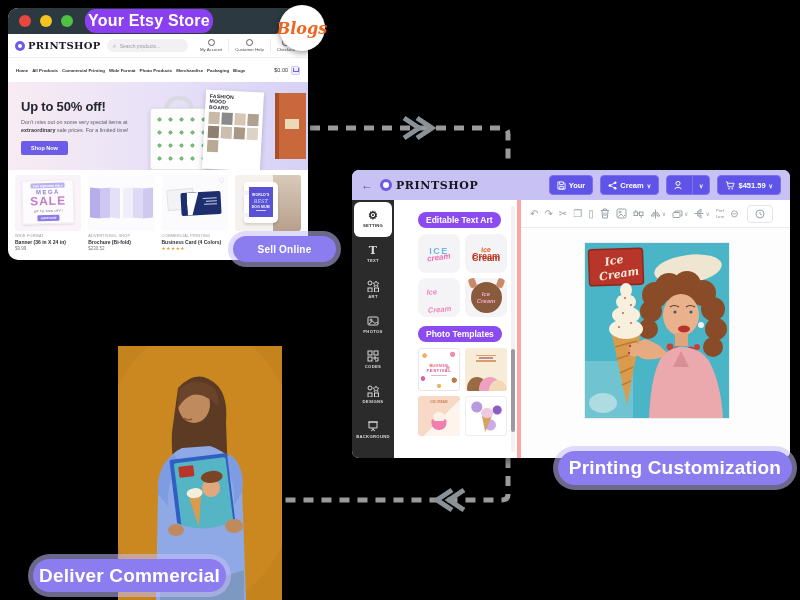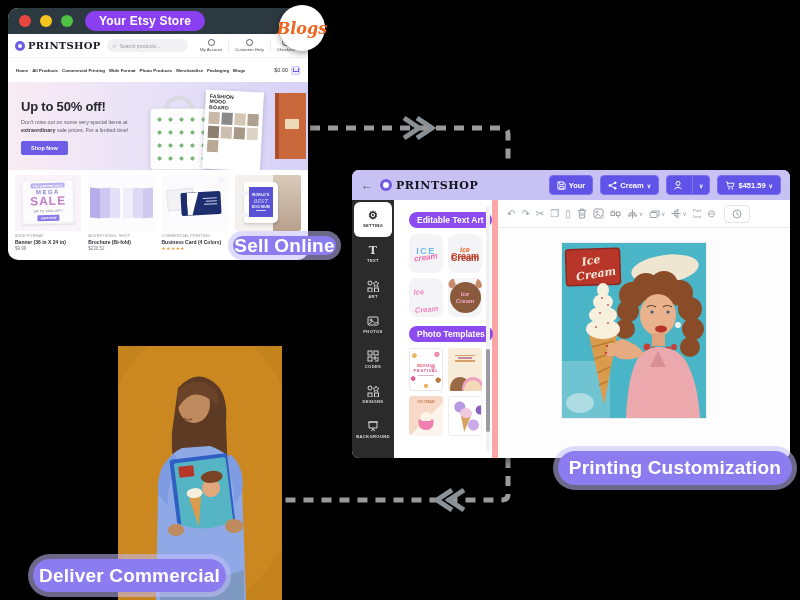--- a/index.html
+++ b/index.html
@@ -7,21 +7,21 @@
   body{background:#000;font-family:"Liberation Sans",sans-serif;position:relative;overflow:hidden}
 
   
   .arrows{position:absolute;inset:0;z-index:5;pointer-events:none}
 
   
   .browser{position:absolute;left:8px;top:8px;width:300px;height:252px;background:#fff;border-radius:10px;z-index:10;box-shadow:0 3px 10px rgba(0,0,0,.5)}
   .titlebar{height:26px;background:#2c3940;border-radius:10px 10px 0 0;display:flex;align-items:center;padding-left:11px;gap:9px}
   .dot{width:12px;height:12px;border-radius:50%}
   .dot.red{background:#e8473f}.dot.yellow{background:#f5c51f}.dot.green{background:#4fc143}
-  .title-pill{margin-left:3px;background:#8a3ff0;color:#fff;font-size:12px;font-weight:700;padding:3px 14px;border-radius:11px;letter-spacing:.2px}
+  .title-pill{margin-left:3px;background:#8a3ff0;color:#fff;font-size:16px;font-weight:700;padding:3px 3px;border-radius:11px;letter-spacing:.2px}
   .etsy-circle{position:absolute;left:271px;top:-3px;width:46px;height:46px;background:#fff;border-radius:50%;display:flex;align-items:center;justify-content:center;box-shadow:0 2px 6px rgba(0,0,0,.4);z-index:12}
   .etsy-circle span{font-family:"DejaVu Serif",serif;font-weight:700;font-style:italic;color:#f1641e;font-size:16px}
 
   .store-header{height:24px;display:flex;align-items:center;padding:0 7px;gap:6px;border-bottom:1px solid #f2f2f4}
   .slogo{display:flex;align-items:center;gap:3px;font-family:"DejaVu Serif",serif;font-weight:700;font-size:10px;letter-spacing:.3px;color:#1c1c28;white-space:nowrap}
   .ring{width:10px;height:10px;border-radius:50%;background:#6c5ce7;position:relative;flex:none}
   .ring::after{content:"";position:absolute;inset:3px;background:#fff;border-radius:50%}
   .search{width:118px;height:13px;background:#f1f1f4;border-radius:7px;display:flex;align-items:center;gap:3px;padding:0 6px;color:#9a9aa5;font-size:5px}
   .search .mag{font-size:7px;line-height:1}
   .acct{margin-left:auto;display:flex;align-items:stretch}
@@ -89,21 +89,21 @@
   .mugphoto{position:absolute;right:0;top:0;width:42%;height:100%;background:linear-gradient(180deg,#d9cabb,#b7a08c)}
   .mug{position:absolute;left:9px;top:7px;width:34px;height:41px;background:#fff;border-radius:3px 5px 5px 3px;box-shadow:0 2px 3px rgba(0,0,0,.15)}
   .mug::before{content:"";position:absolute;left:-9px;top:9px;width:12px;height:18px;border:4px solid #f2f2f4;border-right:none;border-radius:10px 0 0 10px}
   .muglabel{position:absolute;left:5px;top:5px;width:24px;height:30px;background:#5a52d5;display:flex;flex-direction:column;align-items:center;justify-content:center;gap:1px;color:#fff;text-align:center}
   .m1,.m3{font-size:3.4px;font-weight:800;letter-spacing:.2px}
   .m2{font-size:5px;font-style:italic;font-family:"DejaVu Serif",serif;color:#d9defc}
   .muglabel u{display:block;width:10px;height:1px;background:#cfd4fb;border:none}
 
   
   .flow-badge{position:absolute;background:#8b7cf0;color:#fff;font-weight:700;display:flex;align-items:center;justify-content:center;border-radius:18px;box-shadow:0 0 0 5px rgba(197,189,249,.55);z-index:30;letter-spacing:.2px}
-  #sell-online{left:233px;top:236px;width:103px;height:19px;font-size:19px}
+  #sell-online{left:233px;top:236px;width:103px;height:26px;font-size:10px}
   #provide-customization{left:558px;top:451px;width:234px;height:34px;font-size:19px}
   #deliver-happiness{left:33px;top:559px;width:193px;height:33px;font-size:19px}
 
   
   .editor{position:absolute;left:352px;top:170px;width:438px;height:288px;border-radius:7px;background:#fff;overflow:hidden;display:flex;flex-direction:column;z-index:10;box-shadow:0 3px 10px rgba(0,0,0,.5)}
   .ed-header{height:30px;background:#c8c2f4;display:flex;align-items:center;padding:0 9px;gap:7px;flex:none}
   .back{color:#5c5c70;font-size:12px;line-height:1}
   .ed-logo{display:flex;align-items:center;gap:4px;font-family:"DejaVu Serif",serif;font-weight:700;font-size:11px;letter-spacing:.6px;color:#15151f}
   .ed-logo .ring{width:12px;height:12px}
   .ed-btns{margin-left:auto;display:flex;gap:7px;align-items:center}
@@ -114,21 +114,21 @@
   .half{padding:0 6px;display:flex;align-items:center;height:100%;gap:2px}
   .half + .half{border-left:1px solid #7d74eb}
 
   .ed-body{flex:1;display:flex;min-height:0}
   .ed-side{width:42px;background:#2b2b2b;display:flex;flex-direction:column;padding:2px;flex:none}
   .side-item{height:35px;display:flex;flex-direction:column;align-items:center;justify-content:center;gap:2px;color:#d9d9d9;font-size:4.2px;font-weight:700;letter-spacing:.3px;text-align:center;word-break:break-all;line-height:1.2;padding:0 1px}
   .side-item .ic{font-size:11px;line-height:1}
   .side-item svg{display:block}
   .side-item.active{background:#fff;border-radius:6px;color:#2a2a2a}
 
-  .ed-panel{width:104px;background:#fff;position:relative;padding:9px 10px 0 15px;border-right:6px solid #fca5a5;flex:none}
+  .ed-panel{width:127px;background:#fff;position:relative;padding:9px 10px 0 24px;border-right:4px solid #fca5a5;flex:none}
   .panel-badge{display:inline-block;background:#8b4bf0;color:#fff;font-size:8.5px;font-weight:600;padding:3px 8px;border-radius:9px;white-space:nowrap}
   .ta-grid{margin-top:6px;display:grid;grid-template-columns:1fr 1fr;gap:5px}
   .ta-card{height:39px;background:#f4f4f6;border-radius:8px;display:flex;flex-direction:column;align-items:center;justify-content:center;overflow:hidden}
   .ta1 .l1{font-size:9px;font-weight:900;color:#6cb6e8;letter-spacing:1.5px;text-shadow:0 0 1px #fff}
   .ta1 .l2{font-size:8px;font-style:italic;font-weight:800;color:#ef6fae;margin-top:-3px;transform:rotate(-8deg)}
   .ta2 .l1{font-size:7px;font-style:italic;font-weight:900;color:#e8622c;transform:rotate(-4deg)}
   .ta2 .l2{font-size:9px;font-weight:900;color:#c73a22;margin-top:-2px;text-shadow:0 1.5px 0 #a32c18}
   .ta3 .l1,.ta3 .l2{font-size:7.5px;font-style:italic;font-weight:800;color:#f083b8;line-height:1.05;text-shadow:0 0 1px #fff}
   .ta3{transform:rotate(-4deg)}
   .ta4c{width:31px;height:31px;border-radius:50%;background:#8a5a3c;display:flex;flex-direction:column;align-items:center;justify-content:center;position:relative}

